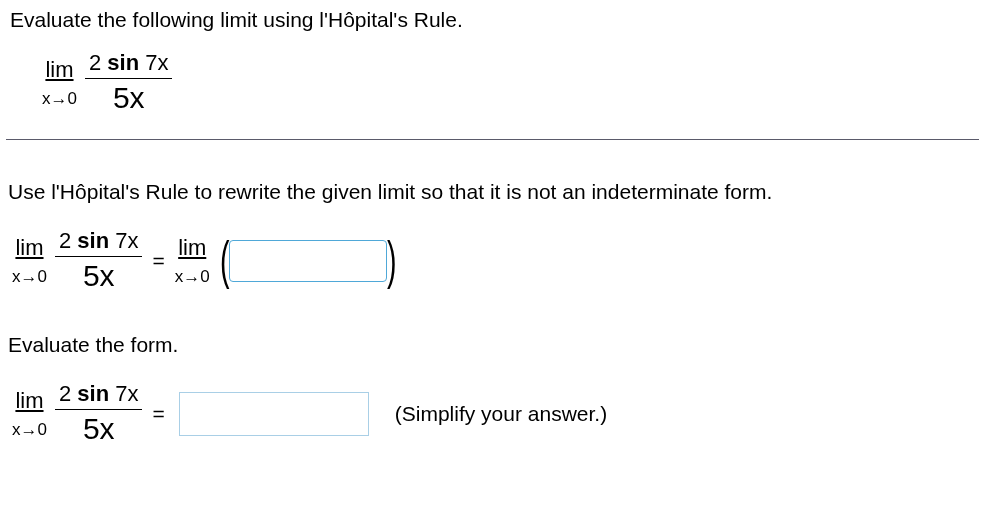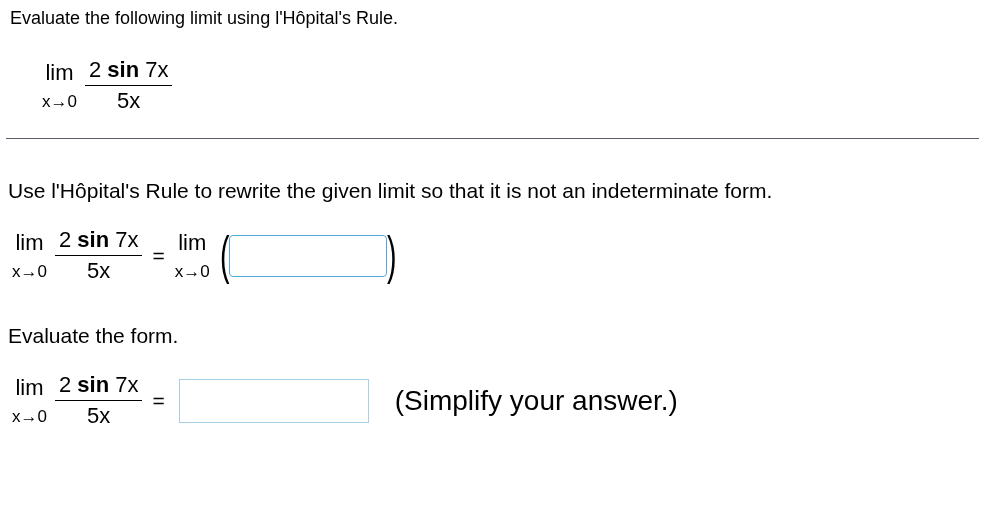--- a/index.html
+++ b/index.html
@@ -11,39 +11,40 @@
       font-family: Arial, Helvetica, sans-serif;
       font-size: 20px;
       color: #000;
       background: #fff;
       width: 987px;
       height: 529px;
       padding: 8px 8px 8px 6px;
       position: relative;
     }
     .question-text {
-      font-size: 18px;
-      margin-bottom: 28px;
+      font-size: 21px;
+      margin-bottom: 18px;
       padding-left: 4px;
     }
     .limit-block {
       display: inline-flex;
       align-items: center;
       font-size: 22px;
       padding-left: 36px;
       margin-bottom: 18px;
     }
     .lim-part {
       display: inline-flex;
       flex-direction: column;
       align-items: center;
       line-height: 1.05;
     }
     .lim-word {
       font-size: 22px;
+      text-decoration: underline;
     }
     .lim-sub {
       font-size: 17px;
       margin-top: 9px;
     }
     .fraction {
       display: inline-flex;
       flex-direction: column;
       align-items: center;
       margin-left: 8px;
@@ -51,21 +52,21 @@
     .frac-num {
       font-size: 22px;
       padding: 0 4px 2px 4px;
     }
     .frac-line {
       border-top: 1.5px solid #000;
       width: 100%;
       min-width: 78px;
     }
     .frac-den {
-      font-size: 22px;
+      font-size: 30px;
       padding-top: 2px;
     }
     .divider {
       border: none;
       border-top: 1px solid #5a5a6a;
       margin: 6px 0 16px 0;
       width: 100%;
     }
     .instruction-text {
       font-size: 21px;
@@ -103,21 +104,21 @@
       margin: 0 -4px;
     }
     .input-box-sm {
       width: 190px;
       height: 44px;
       border: 1px solid #a9cfe6;
       background: #fff;
       margin: 0 4px;
     }
     .hint-text {
-      font-size: 28px;
+      font-size: 21px;
       margin-left: 22px;
     }
     .bold {
       font-weight: bold;
     }
   </style>
 </head>
 <body>
 
 

